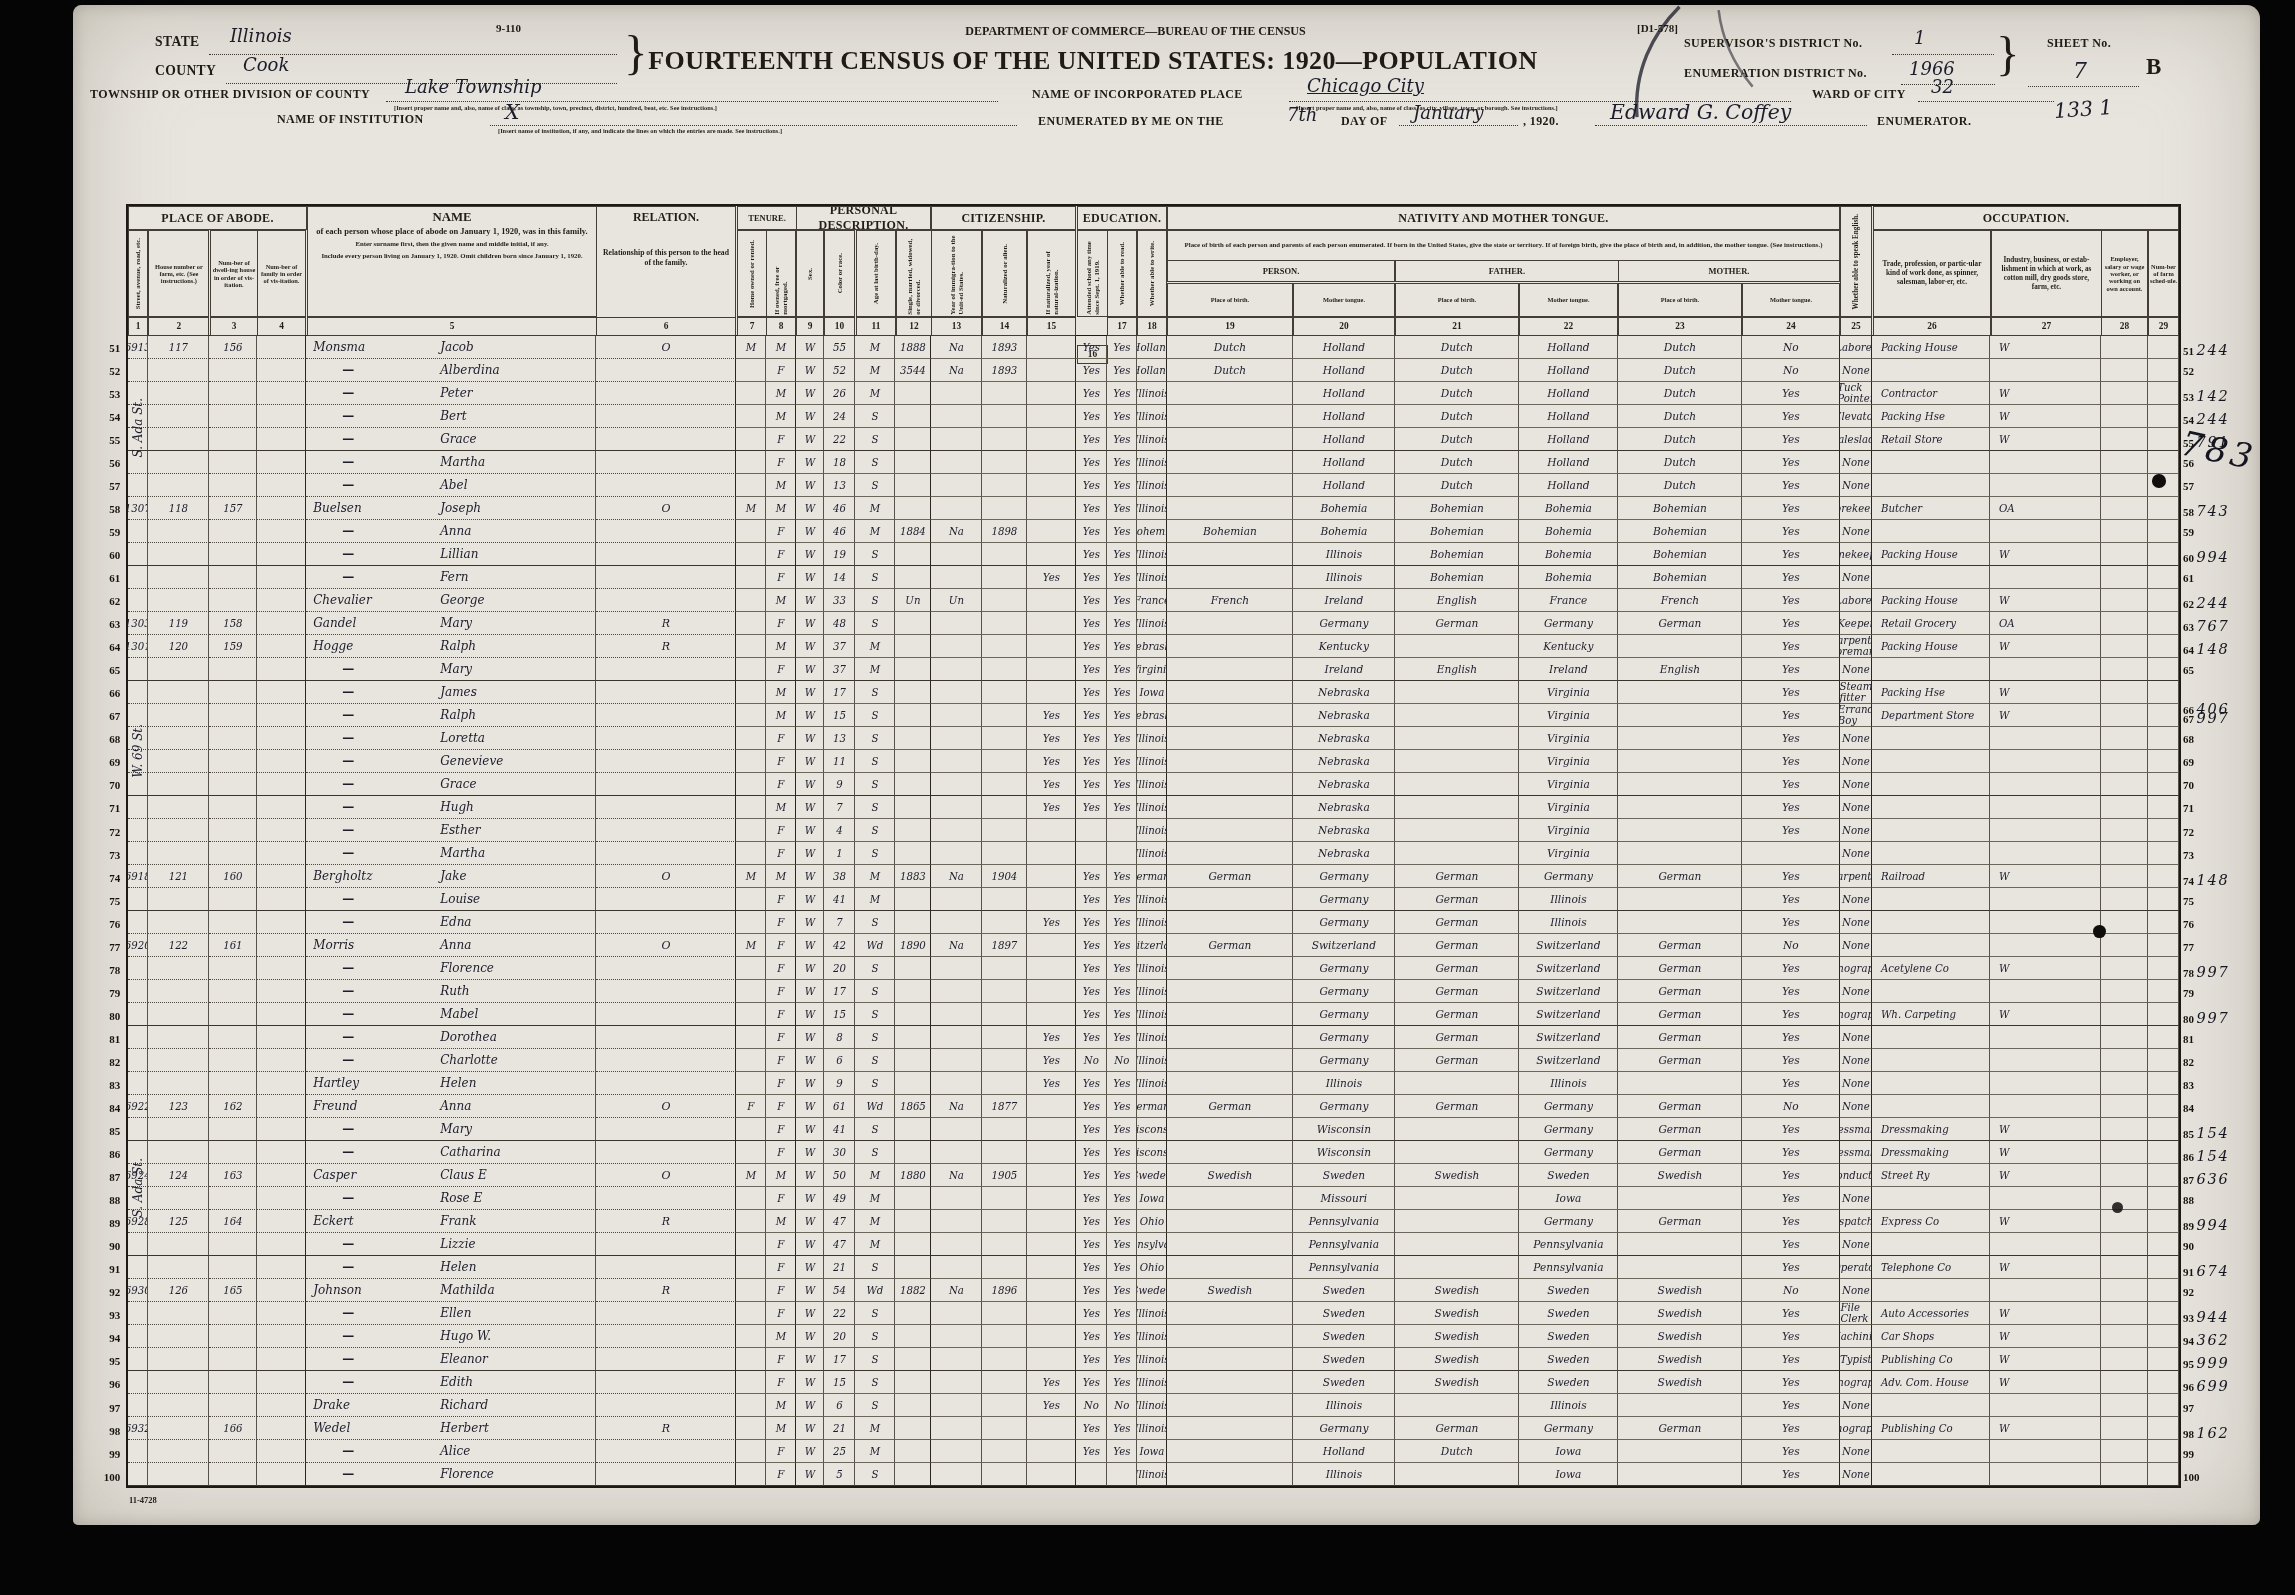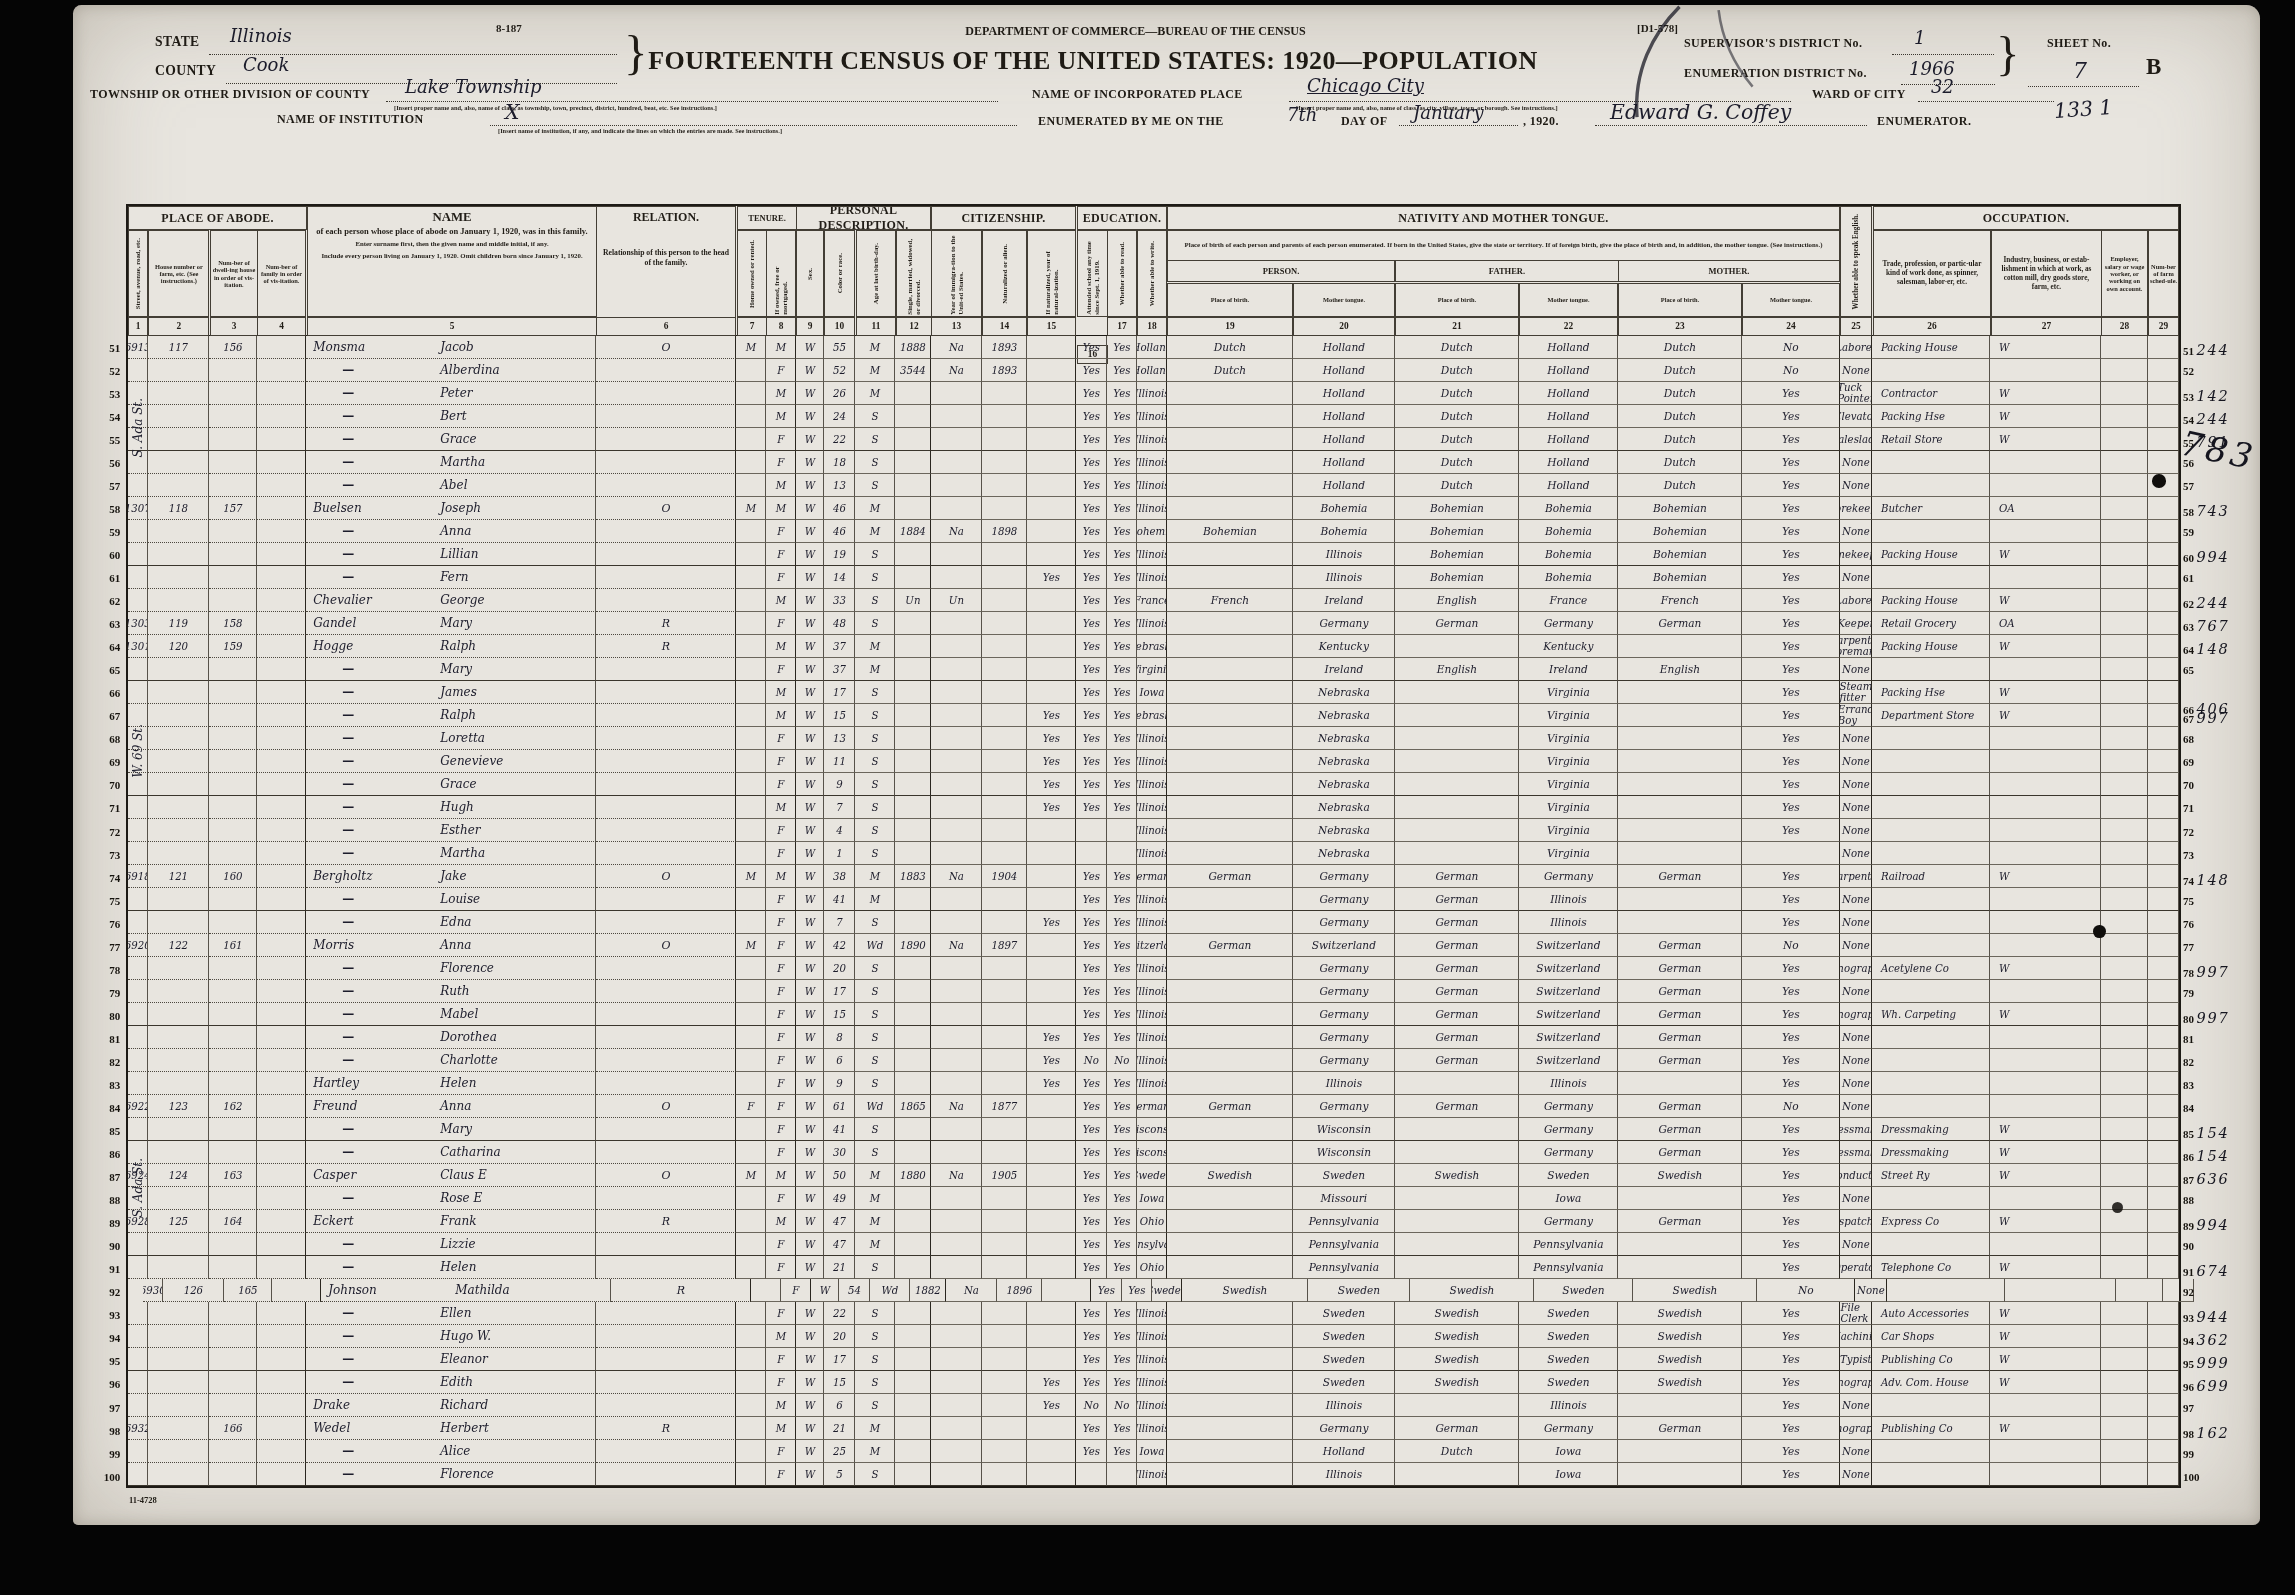--- a/index.html
+++ b/index.html
@@ -55,21 +55,21 @@
   #bigcode{position:absolute;font-family:"DejaVu Serif",serif;font-style:italic;
            font-size:34px;color:#15151f;transform:rotate(12deg);letter-spacing:3.4px;}
   #penstroke{position:absolute;pointer-events:none;}
 </style>
 </head>
 <body>
 
 <div id="screen">
   <div id="paper">
 
-    <span class="pr" style="left:423px;top:17px;font-size:11px;font-weight:bold;">8-187</span>
+    <span class="pr" style="left:423px;top:17px;font-size:11px;font-weight:bold;">9-110</span>
     <span class="pr" style="left:0;top:18.7px;width:2125px;text-align:center;font-size:12px;">
       <b>DEPARTMENT OF COMMERCE—BUREAU OF THE CENSUS</b></span>
     <span class="pr" style="left:1564px;top:17px;font-size:11px;font-weight:bold;">[D1-578]</span>
     <span class="pr" style="left:0;top:41px;width:2040px;text-align:center;font-size:26px;letter-spacing:0.4px;">
       <b>FOURTEENTH CENSUS OF THE UNITED STATES: 1920—POPULATION</b></span>
 
     <span class="pr lbl" style="left:82px;top:29px;font-size:13.6px;">STATE</span>
     <span class="pr hwb" style="left:157px;top:20.4px;">Illinois</span>
     <div class="dotline" style="left:136px;top:48px;width:408px;"></div>
     <span class="pr lbl" style="left:82px;top:58px;font-size:13.6px;">COUNTY</span>
@@ -1627,21 +1627,21 @@
             <div class="td hw pobc"></div>
             <div class="td hw pobc">Pennsylvania</div>
             <div class="td hw pobc"></div>
             <div class="td hw hvy pobc">Yes</div>
             <div class="td hw hvy">Operator</div>
             <div class="td hw occc">Telephone Co</div>
             <div class="td hw occc">W</div>
             <div class="td hw"></div>
             <div class="td hw"></div>
           </div>
-          <div class="trow" style="grid-template-columns: 20.4px 61px 48px 49px 290px 140px 30px 30px 28px 31px 40px 36px 51px 45px 49px 31px 30px 30px 126px 102px 124px 99px 124px 98px 32px 118px 111px 47px 31px; margin-left: 15px;">
+          <div class="trow" style="grid-template-columns: 20.4px 61px 48px 49px 290px 140px 30px 30px 28px 31px 40px 36px 51px 45px 49px 31px 30px 30px 126px 102px 124px 99px 124px 98px 32px 118px 111px 47px 31px;">
             <div class="td hw dotb">6930</div>
             <div class="td hw dotb">126</div>
             <div class="td hw dotb">165</div>
             <div class="td hw dotb hvy"></div>
             <div class="td hw dotb namec">
               <span class="sur">Johnson</span>
               <span class="giv">Mathilda</span>
             </div>
             <div class="td hw dotb hvy relc">R</div>
             <div class="td hw"></div>

